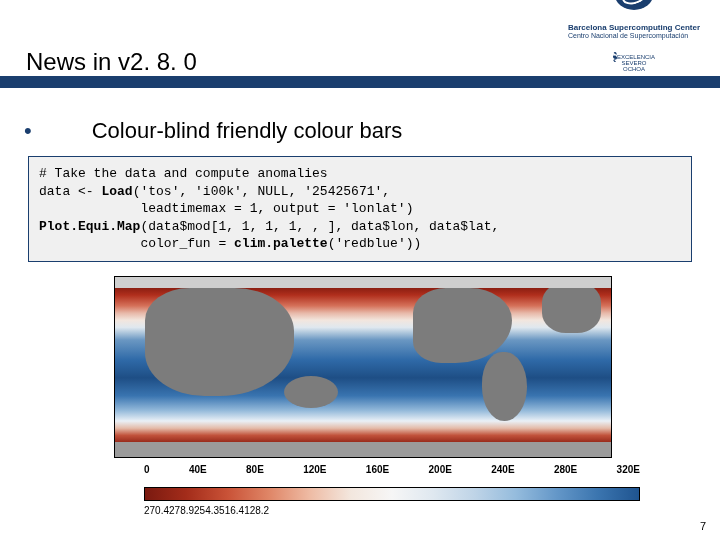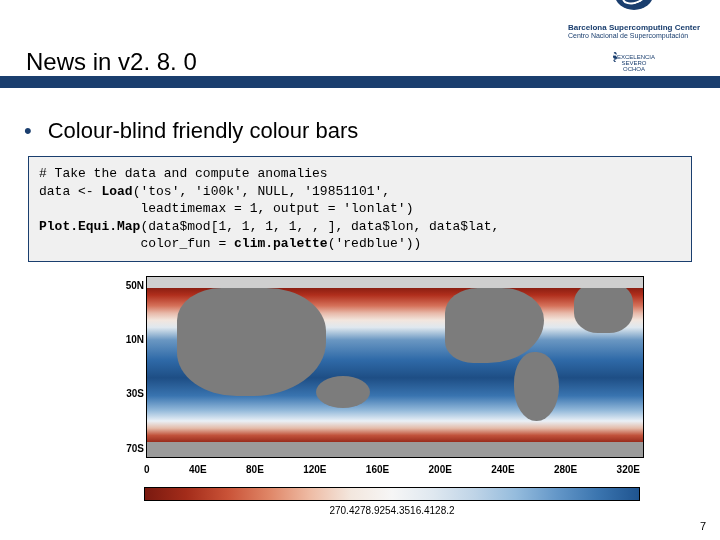--- a/index.html
+++ b/index.html
@@ -62,21 +62,21 @@
 
   
   .body-area { padding: 30px 24px 0 24px; }
 
   .bullet {
     display: flex; align-items: flex-start;
     font-size: 22px; color: #1a3e6e;
     margin-bottom: 12px;
   }
   .bullet .dot { font-size: 22px; margin-right: 16px; }
-  .bullet .text { color: #000; }
+  .bullet .text { color: #000; margin-left: 44px; }
 
   .code-box {
     border: 1px solid #1a3e6e;
     background: #f0f0f0;
     padding: 8px 10px;
     font-family: "Courier New", monospace;
     font-size: 13px;
     line-height: 1.35;
     white-space: pre;
     margin: 0 4px 14px 4px;
@@ -149,21 +149,21 @@
     background: linear-gradient(to right,
       #7a1a10, #a32c1a, #c95237, #df8566, #eebba4,
       #f3e7de, #f6f6f6,
       #dfe8f0, #bfd4e7, #95bcdd, #6497c8, #3b75af, #1f5490);
     position: relative;
   }
   .legbar::before, .legbar::after {
     content: ""; position: absolute; width: 1px; background:#000;
   }
   .legticks {
-    display: flex; justify-content: center;
+    display: flex; justify-content: flex-start;
     font-size: 10px; padding-top: 4px;
   }
 
   
   .pagenum {
     position: absolute; bottom: 8px; right: 14px;
     font-size: 11px; color: #000;
   }
 </style>
 </head>
@@ -182,33 +182,27 @@
 </div>
 <div class="blue-bar"></div>
 
 <div class="body-area">
   <div class="bullet">
     <span class="dot">•</span>
     <span class="text">Colour-blind friendly colour bars</span>
   </div>
 
   <div class="code-box"><span># Take the data and compute anomalies</span>
-<span>data &lt;- </span><b>Load</b><span>('tos', 'i00k', NULL, '19851101',</span>
+<span>data &lt;- </span><b>Load</b><span>('tos', 'i00k', NULL, '25425671',</span>
 <span>             leadtimemax = 1, output = 'lonlat')</span>
 <b>Plot.Equi.Map</b><span>(data$mod[1, 1, 1, 1, , ], data$lon, data$lat,</span>
 <span>             color_fun = </span><b>clim.palette</b><span>('redblue'))</span></div>
 
   <div class="figure-wrap">
     <div class="map-area">
-      <div class="yaxis">
-        <span>50N</span>
-        <span>10N</span>
-        <span>30S</span>
-        <span>70S</span>
-      </div>
       <div class="map-frame">
         <div class="sst"></div>
 
         <div class="land" style="left:6%; top:6%; width:30%; height:60%; border-radius:30% 40% 50% 40%"></div>
         <div class="land" style="left:34%; top:55%; width:11%; height:18%; border-radius:50%"></div>
         <div class="land" style="left:60%; top:6%; width:20%; height:42%; border-radius:35% 45% 60% 30%"></div>
         <div class="land" style="left:74%; top:42%; width:9%; height:38%; border-radius:45% 50% 50% 50%"></div>
         <div class="land" style="left:86%; top:3%; width:12%; height:28%; border-radius:40%"></div>
         <div class="land" style="left:0; bottom:0; width:100%; height:8%; border-radius:0; background:#9b9b9b"></div>
         <div class="land" style="left:0; top:0; width:100%; height:6%; border-radius:0; background:#cfcfcf"></div>

